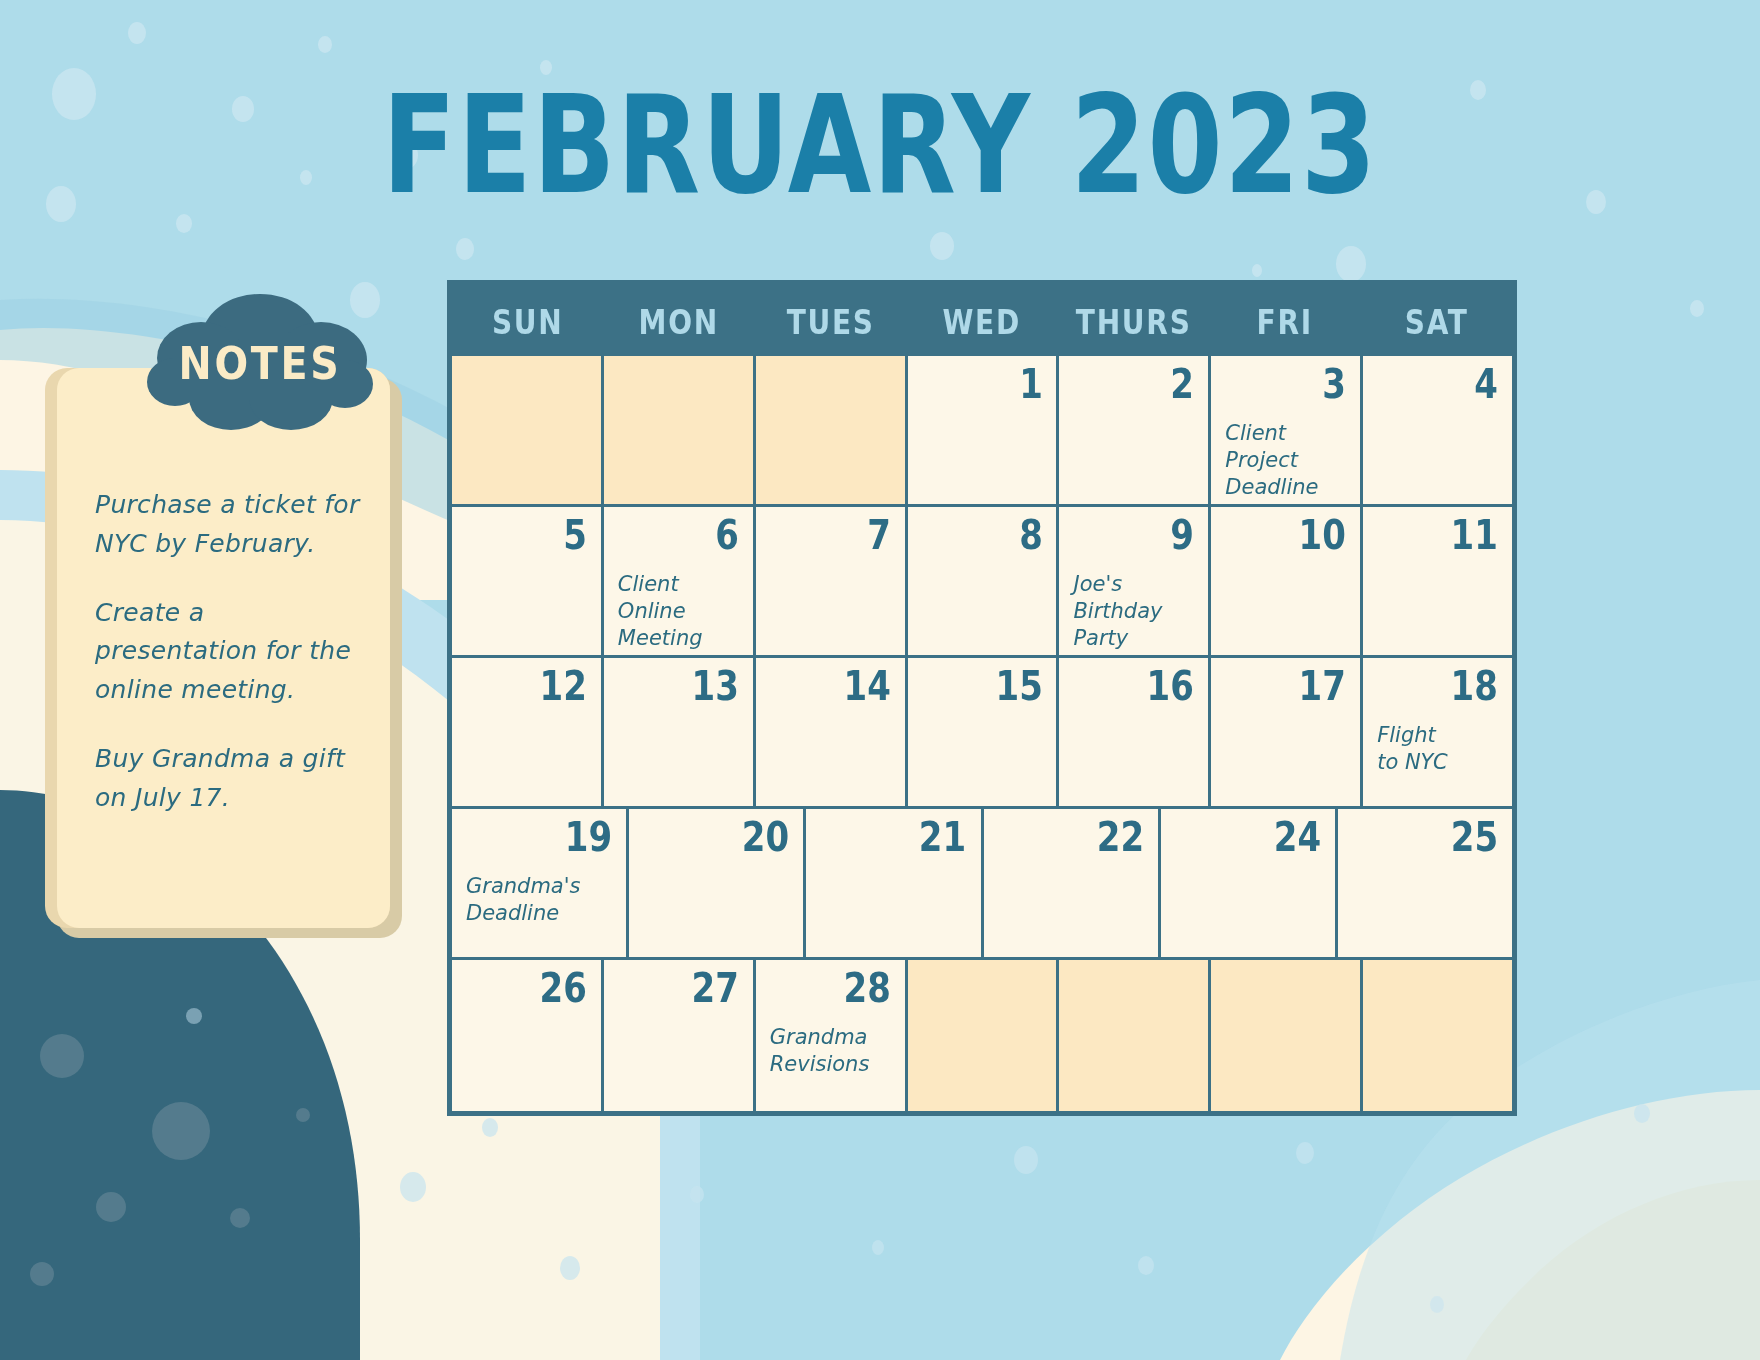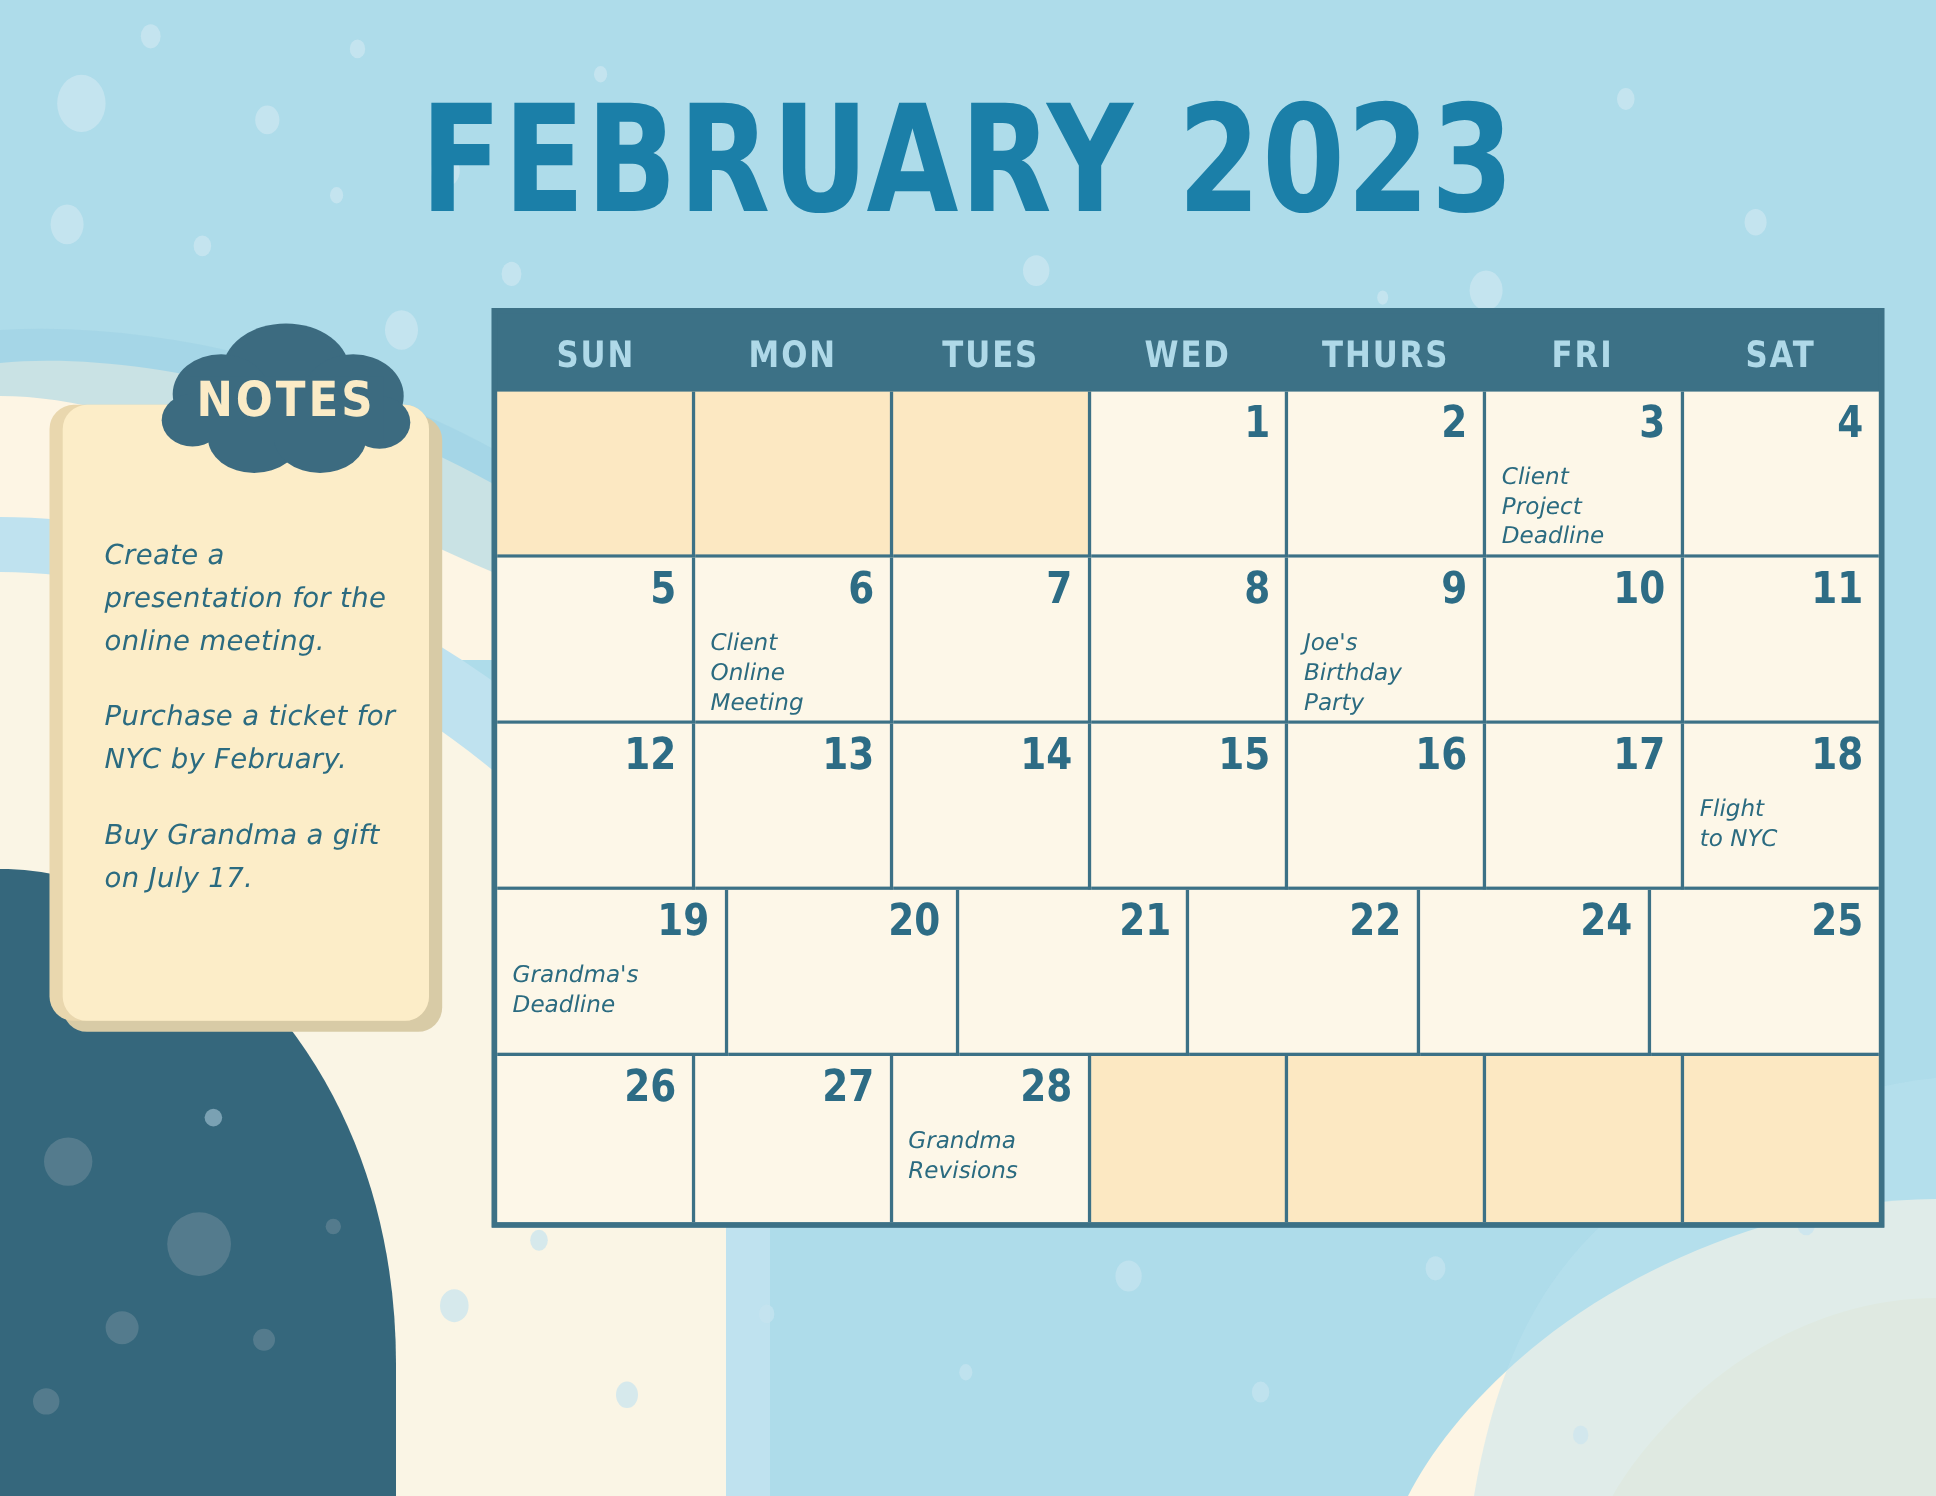--- a/index.html
+++ b/index.html
@@ -65,21 +65,21 @@
   .cloud-label{
     position:absolute;left:0;right:0;top:52px;text-align:center;
     font-family:"DejaVu Sans",sans-serif;
     font-weight:bold;font-size:44px;letter-spacing:3px;
     color:#FBEBC6;
     transform:scaleX(.9);
   }
 
   
   .cal{
-    position:absolute;left:447px;top:280px;width:1266px;
+    position:absolute;left:447px;top:280px;width:1070px;
     border:5px solid #3C7186;
     box-sizing:border-box;
     background:#3C7186;
   }
   .cal-head{display:flex;background:#3C7186;}
   .cal-head .dayname{
     flex:1 1 0;text-align:center;
     font-family:"DejaVu Sans",sans-serif;
     font-weight:bold;font-size:33px;letter-spacing:2px;
     color:#AFD9E8;
@@ -184,22 +184,22 @@
   <div class="dot lt" style="left:1634px;top:1104px;width:16px;height:19px;opacity:.7;"></div>
 </div>
 
 <div class="title">FEBRUARY 2023</div>
 
 <div class="notes-wrap">
   <div class="notes-shadow"></div>
   <div class="notes-edge"></div>
 
   <div class="notes-card">
+    <div class="note-line">Purchase a ticket for NYC by February.</div>
     <div class="note-line">Create a presentation for the online meeting.</div>
-    <div class="note-line">Purchase a ticket for NYC by February.</div>
     <div class="note-line">Buy Grandma a gift on July 17.</div>
   </div>
 
   <div class="cloud">
     <svg width="230" height="160" viewBox="0 0 230 160">
       <g fill="#3C6B80">
         <ellipse cx="115" cy="52" rx="58" ry="44"></ellipse>
         <ellipse cx="56" cy="72" rx="44" ry="36"></ellipse>
         <ellipse cx="176" cy="74" rx="46" ry="38"></ellipse>
         <ellipse cx="30" cy="96" rx="28" ry="24"></ellipse>

